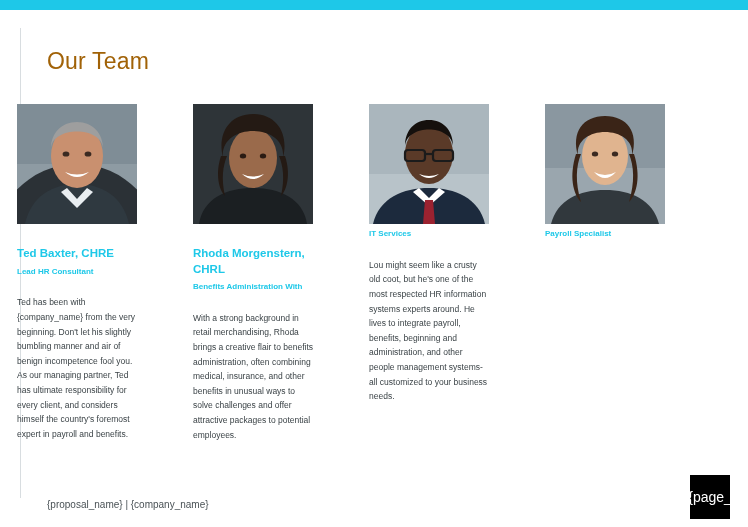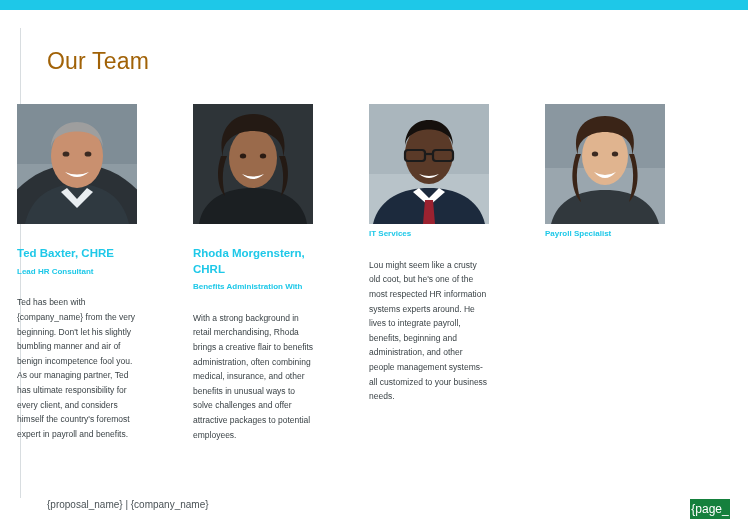--- a/index.html
+++ b/index.html
@@ -93,24 +93,24 @@
     left: 47px;
     bottom: 17px;
     font-size: 10px;
     color: #4a5256;
   }
   .page-badge {
     position: absolute;
     right: 18px;
     bottom: 8px;
     width: 40px;
-    height: 20px;
-    background: #15803d;
+    height: 44px;
+    background: #000000;
     color: #ffffff;
-    font-size: 12px;
+    font-size: 14px;
     display: flex;
     align-items: center;
     justify-content: center;
   }
 </style>
 </head>
 <body>
 
 <div class="page">
 

